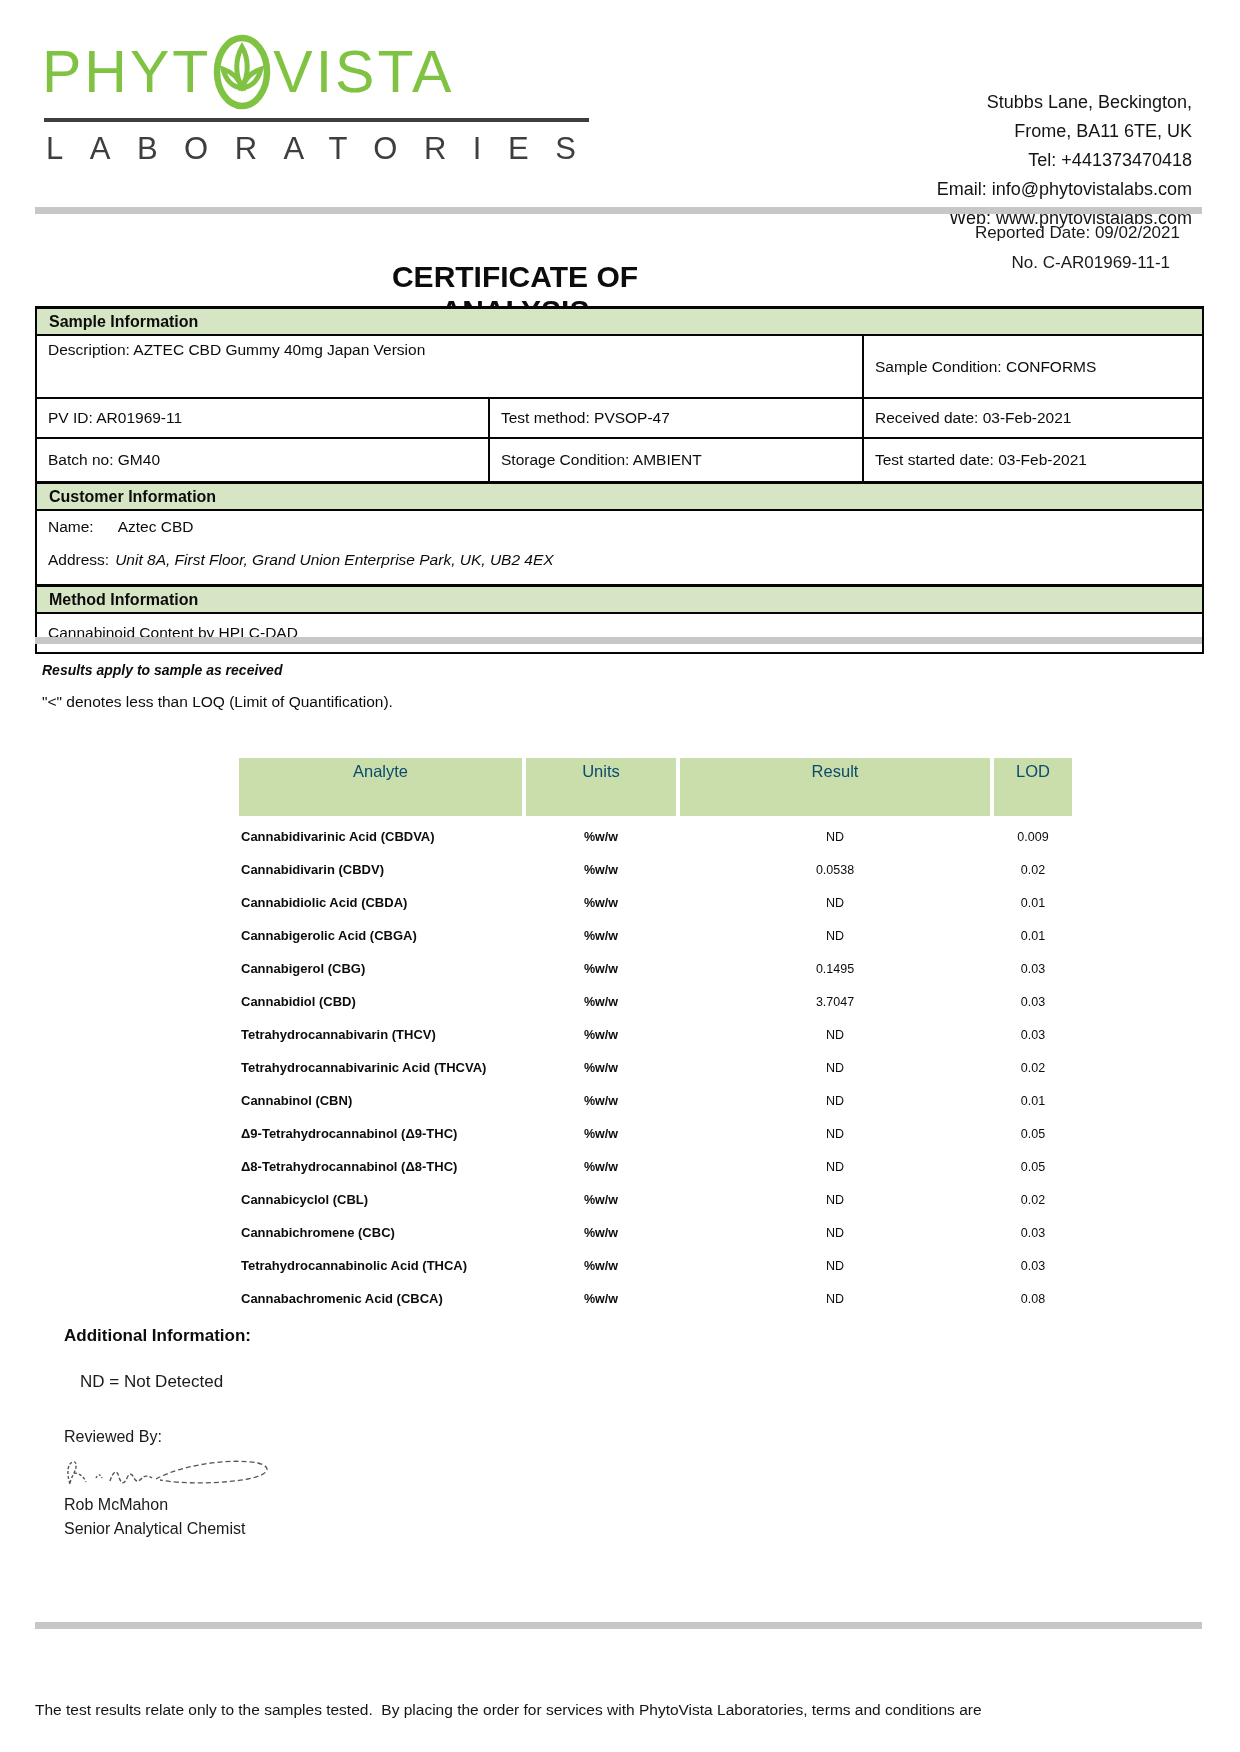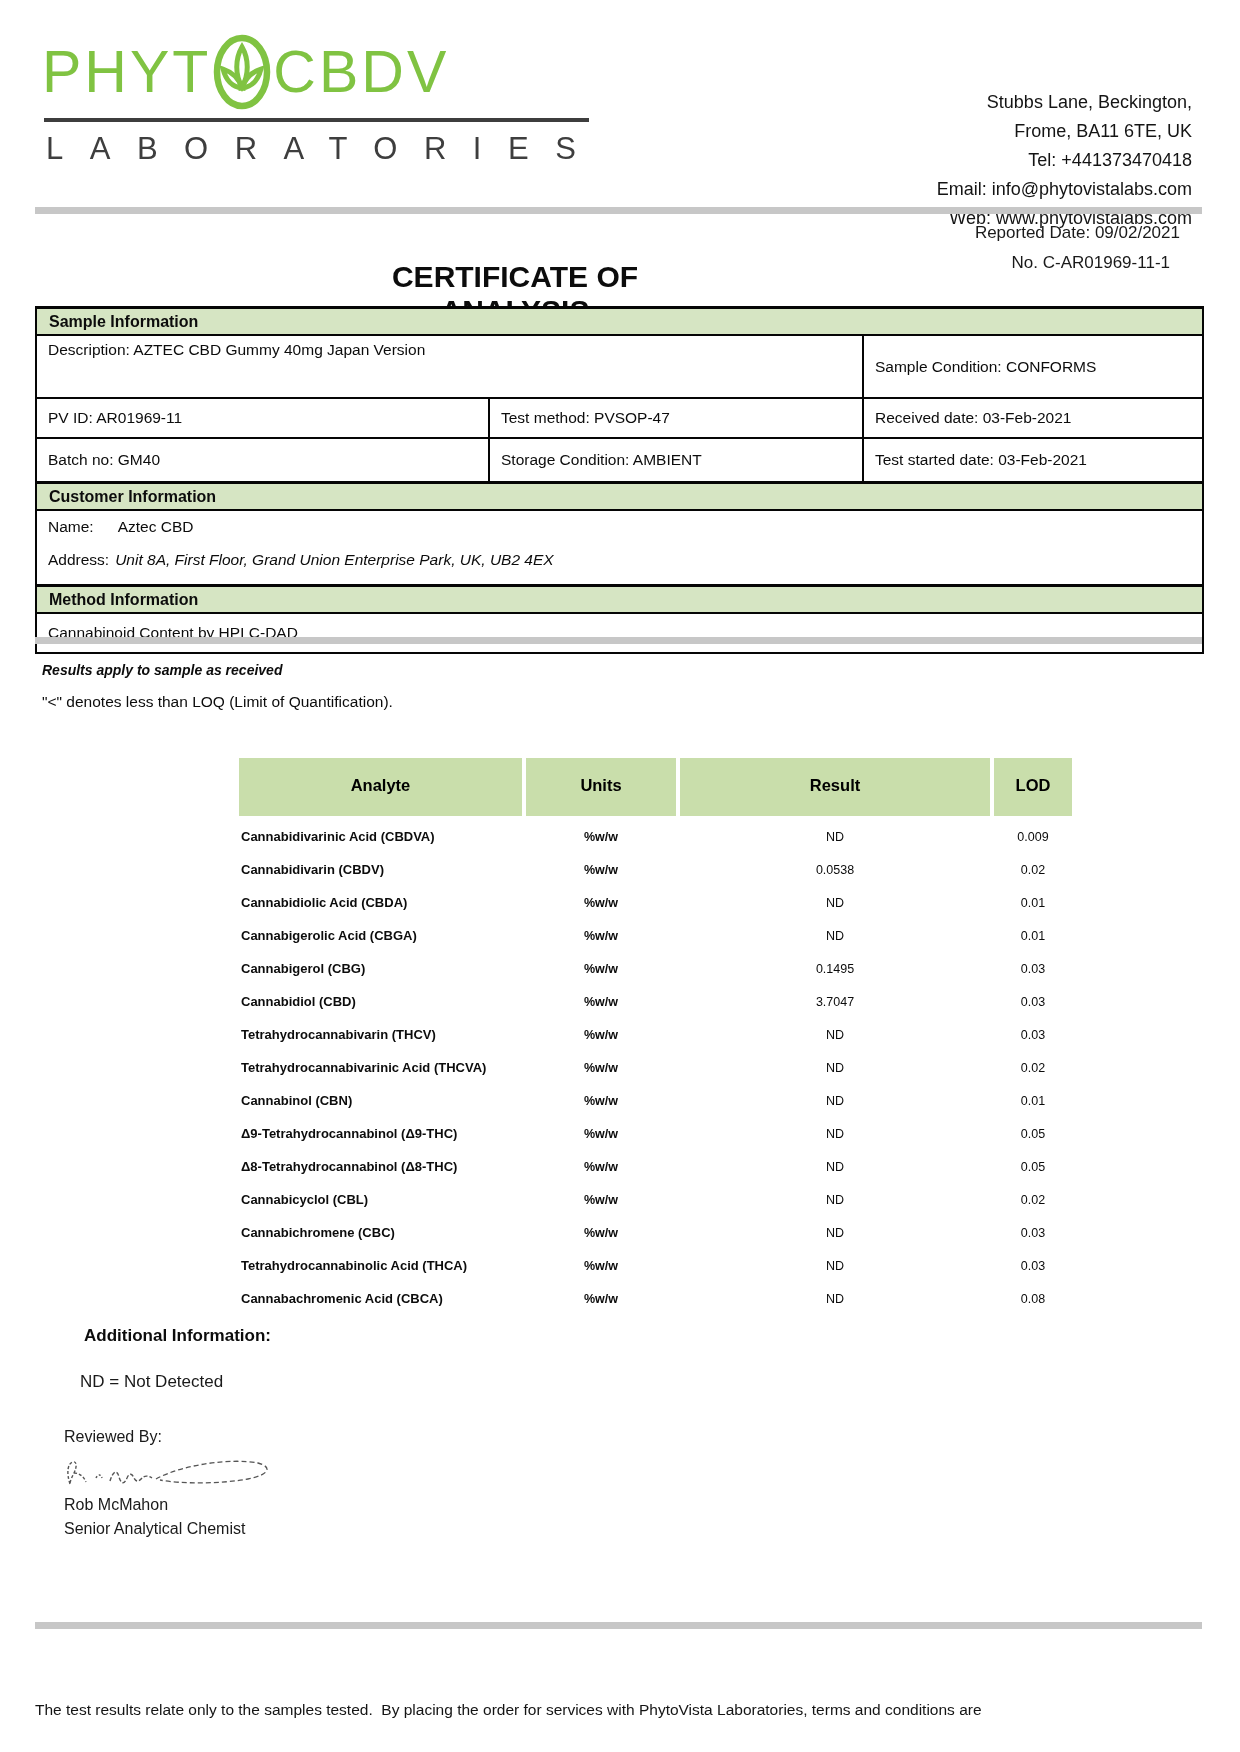--- a/index.html
+++ b/index.html
@@ -46,49 +46,49 @@
   .cline.addr{margin-top:15px;}
   .cline.addr .cval{margin-left:6px;font-style:italic;}
   .td-method{height:34px;vertical-align:middle;}
   
   .note-italic{position:absolute;left:42px;top:662px;font-size:14px;font-weight:bold;font-style:italic;color:#0c0c0c;}
   .note-loq{position:absolute;left:42px;top:693px;font-size:15.5px;color:#0c0c0c;}
   
   .results{position:absolute;left:239px;top:758px;width:829px;}
   .rhead,.rrow{display:grid;grid-template-columns:283px 150px 310px 78px;column-gap:4px;}
   .rhead{height:58px;}
-  .hcell{background:var(--header-green);font-weight:bold;font-size:16.5px;text-align:center;padding-top:18px;box-sizing:border-box;color:#000000;}
+  .hcell{background:var(--header-green);font-weight:normal;font-size:16.5px;text-align:center;padding-top:4px;box-sizing:border-box;color:#0c4a6e;}
   .rbody{margin-top:4px;}
   .rrow{height:33px;align-items:center;}
   .cell{font-size:12.5px;text-align:center;color:#0c0c0c;}
   .cell.analyte{text-align:left;font-weight:bold;font-size:13px;padding-left:2px;}
   .cell.units{font-weight:bold;}
   
-  .additional-title{position:absolute;left:64px;top:1326px;font-size:17px;font-weight:bold;color:#0c0c0c;margin-left:20px;}
+  .additional-title{position:absolute;left:64px;top:1326px;font-size:17px;font-weight:bold;color:#0c0c0c;}
   .nd-note{position:absolute;left:80px;top:1356px;font-size:17px;margin-top:16px;}
   .reviewed-by{position:absolute;left:64px;top:1428px;font-size:16px;}
   .signature{position:absolute;left:58px;top:1446px;}
   .reviewer-name{position:absolute;left:64px;top:1496px;font-size:16px;}
   .reviewer-title{position:absolute;left:64px;top:1520px;font-size:16px;}
   
   .footer{position:absolute;left:35px;top:1645px;width:1160px;font-size:15.5px;line-height:26px;color:#141414;white-space:pre-wrap;}
 </style>
 </head>
 <body>
 
 <div class="logo">
   <div class="logo-line">
     <span class="logo-word">PHYT</span>
     <svg class="leaf" width="58" height="76" viewBox="0 0 58 76">
       <ellipse cx="29" cy="38" rx="25" ry="34" fill="none" stroke="#80C342" stroke-width="6.5"></ellipse>
       <path d="M29 13 C36 25 36 41 29 53 C22 41 22 25 29 13 Z" fill="none" stroke="#80C342" stroke-width="5"></path>
       <path d="M10 35 C13 47 20 53 29 54 C26 45 19 38 10 35 Z" fill="none" stroke="#80C342" stroke-width="5"></path>
       <path d="M48 35 C45 47 38 53 29 54 C32 45 39 38 48 35 Z" fill="none" stroke="#80C342" stroke-width="5"></path>
     </svg>
-    <span class="logo-word">CBDV</span>
+    <span class="logo-word">VISTA</span>
   </div>
   <div class="logo-underline"></div>
   <div class="logo-sub">LABORATORIES</div>
 </div>
 
 <div class="contact">
   <div>Stubbs Lane, Beckington,</div>
   <div>Frome, BA11 6TE, UK</div>
   <div>Tel: +441373470418</div>
   <div>Email: info@phytovistalabs.com</div>

